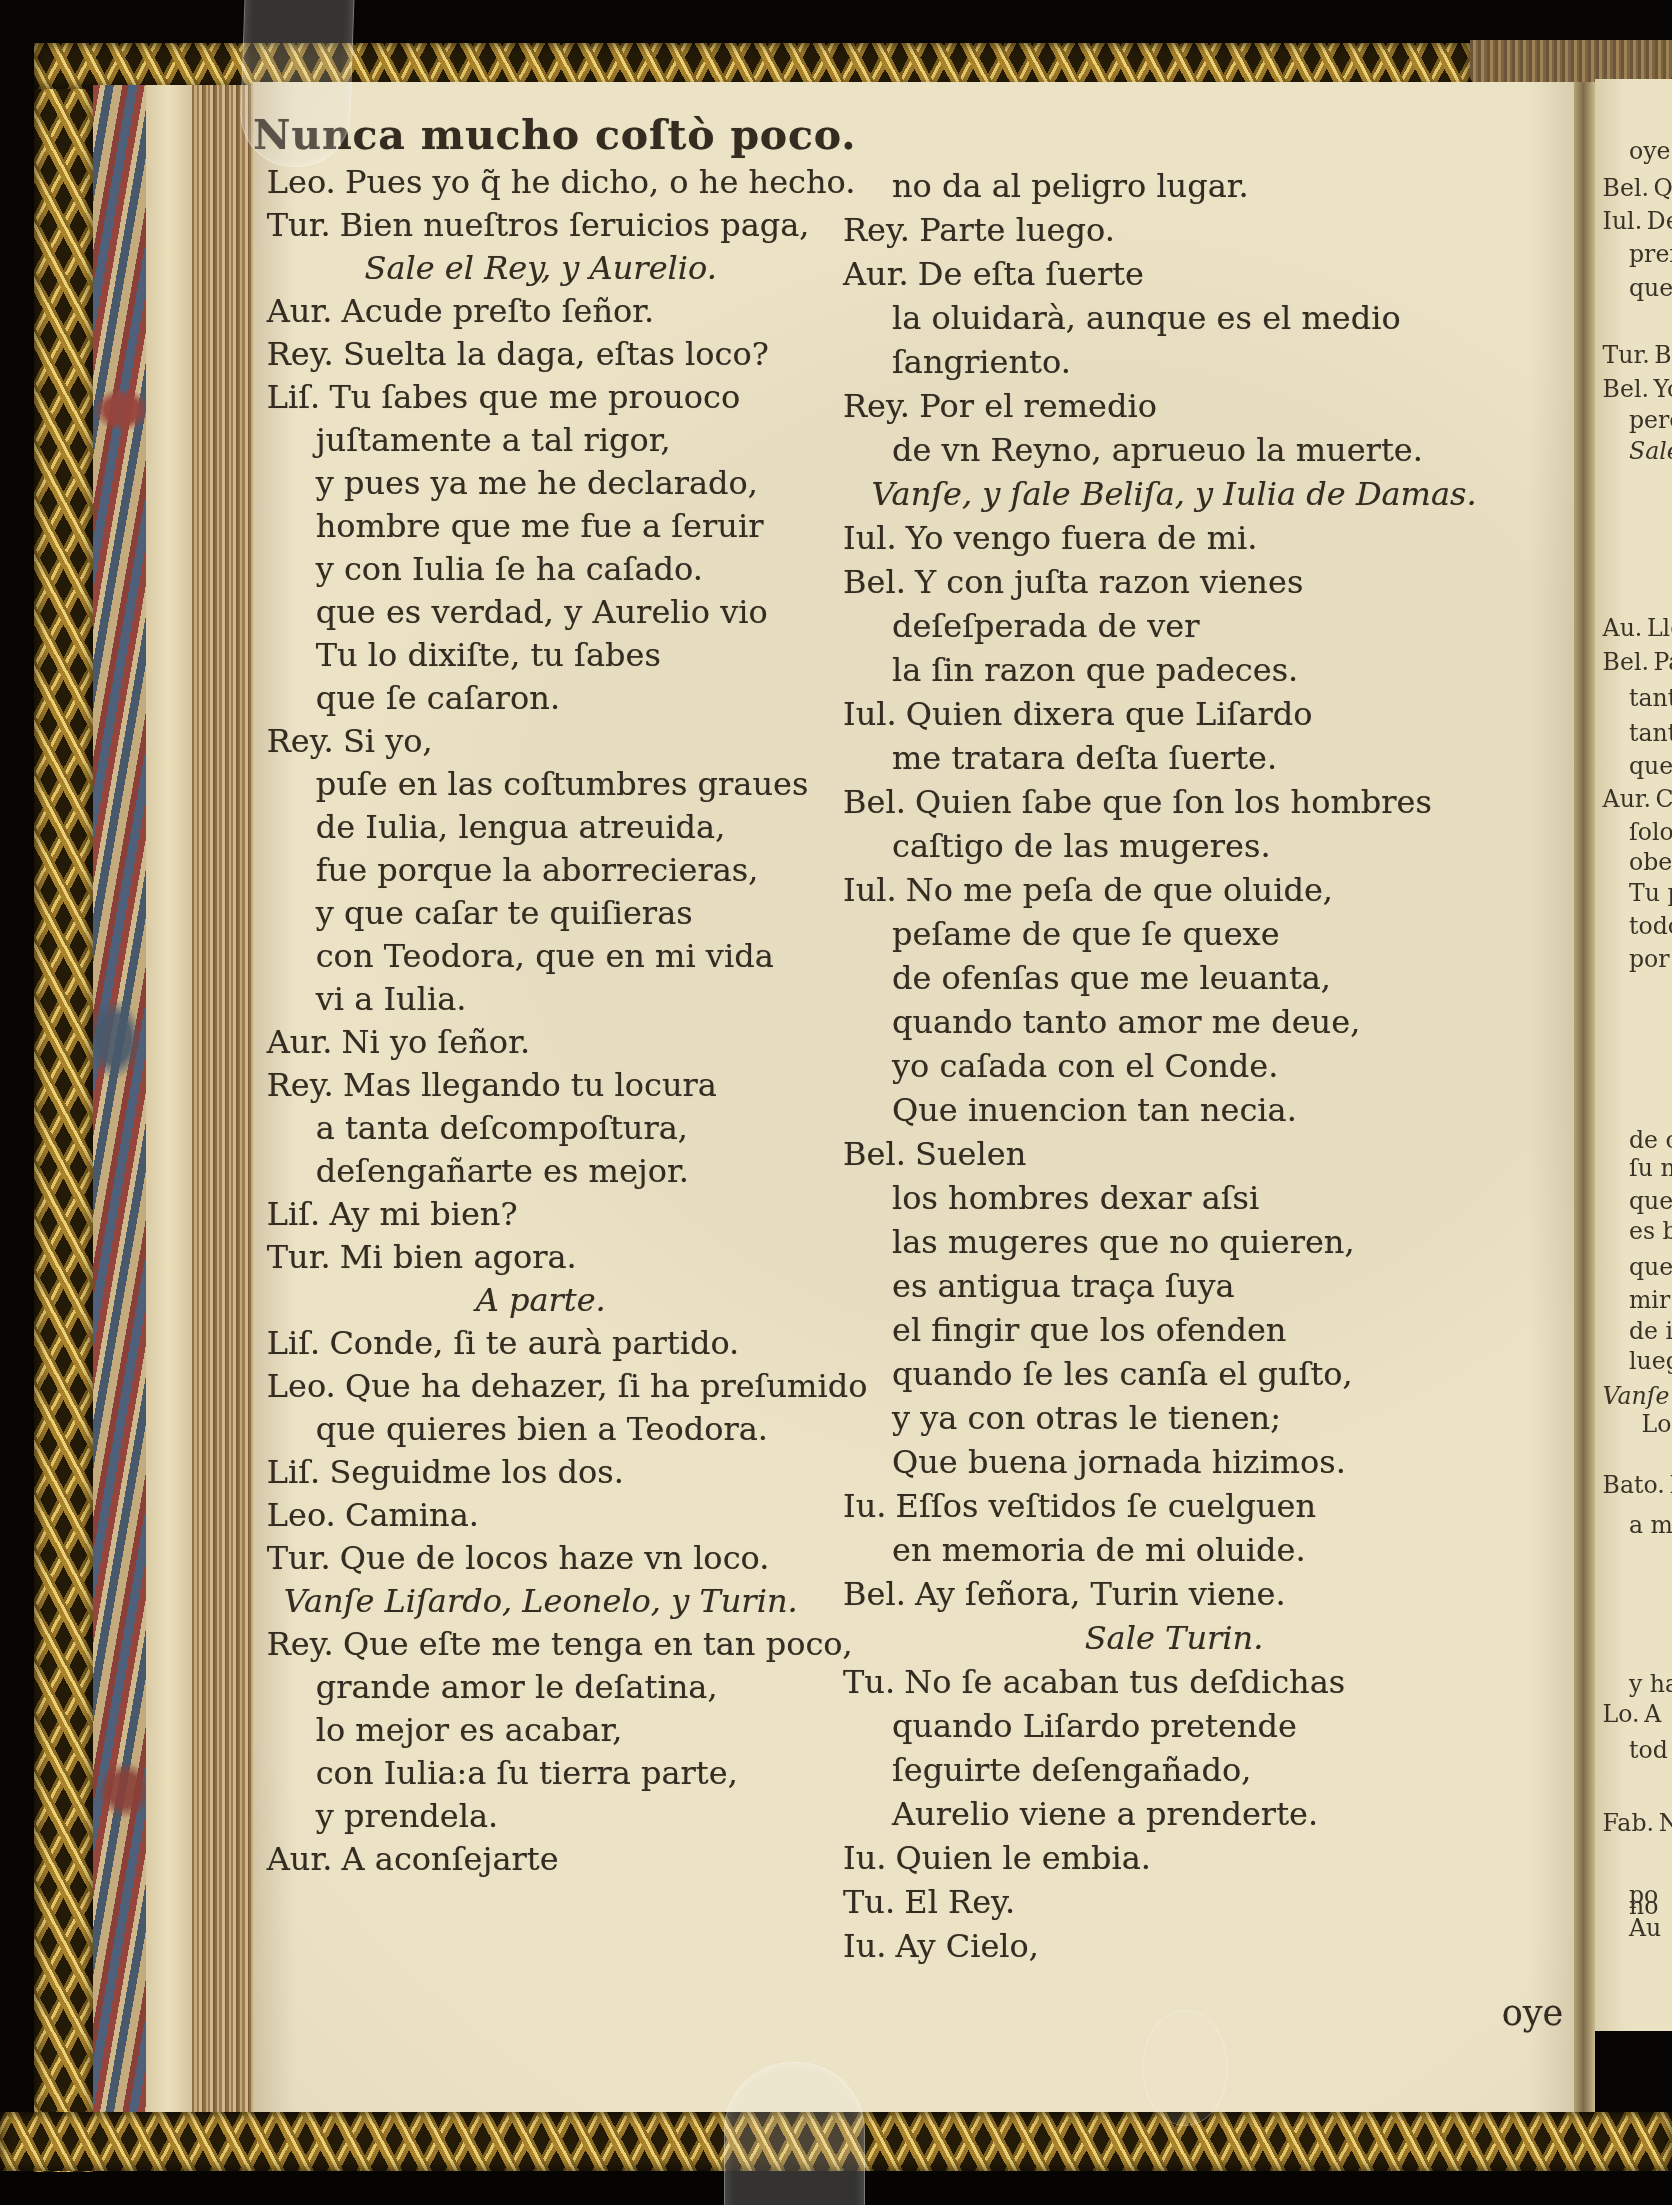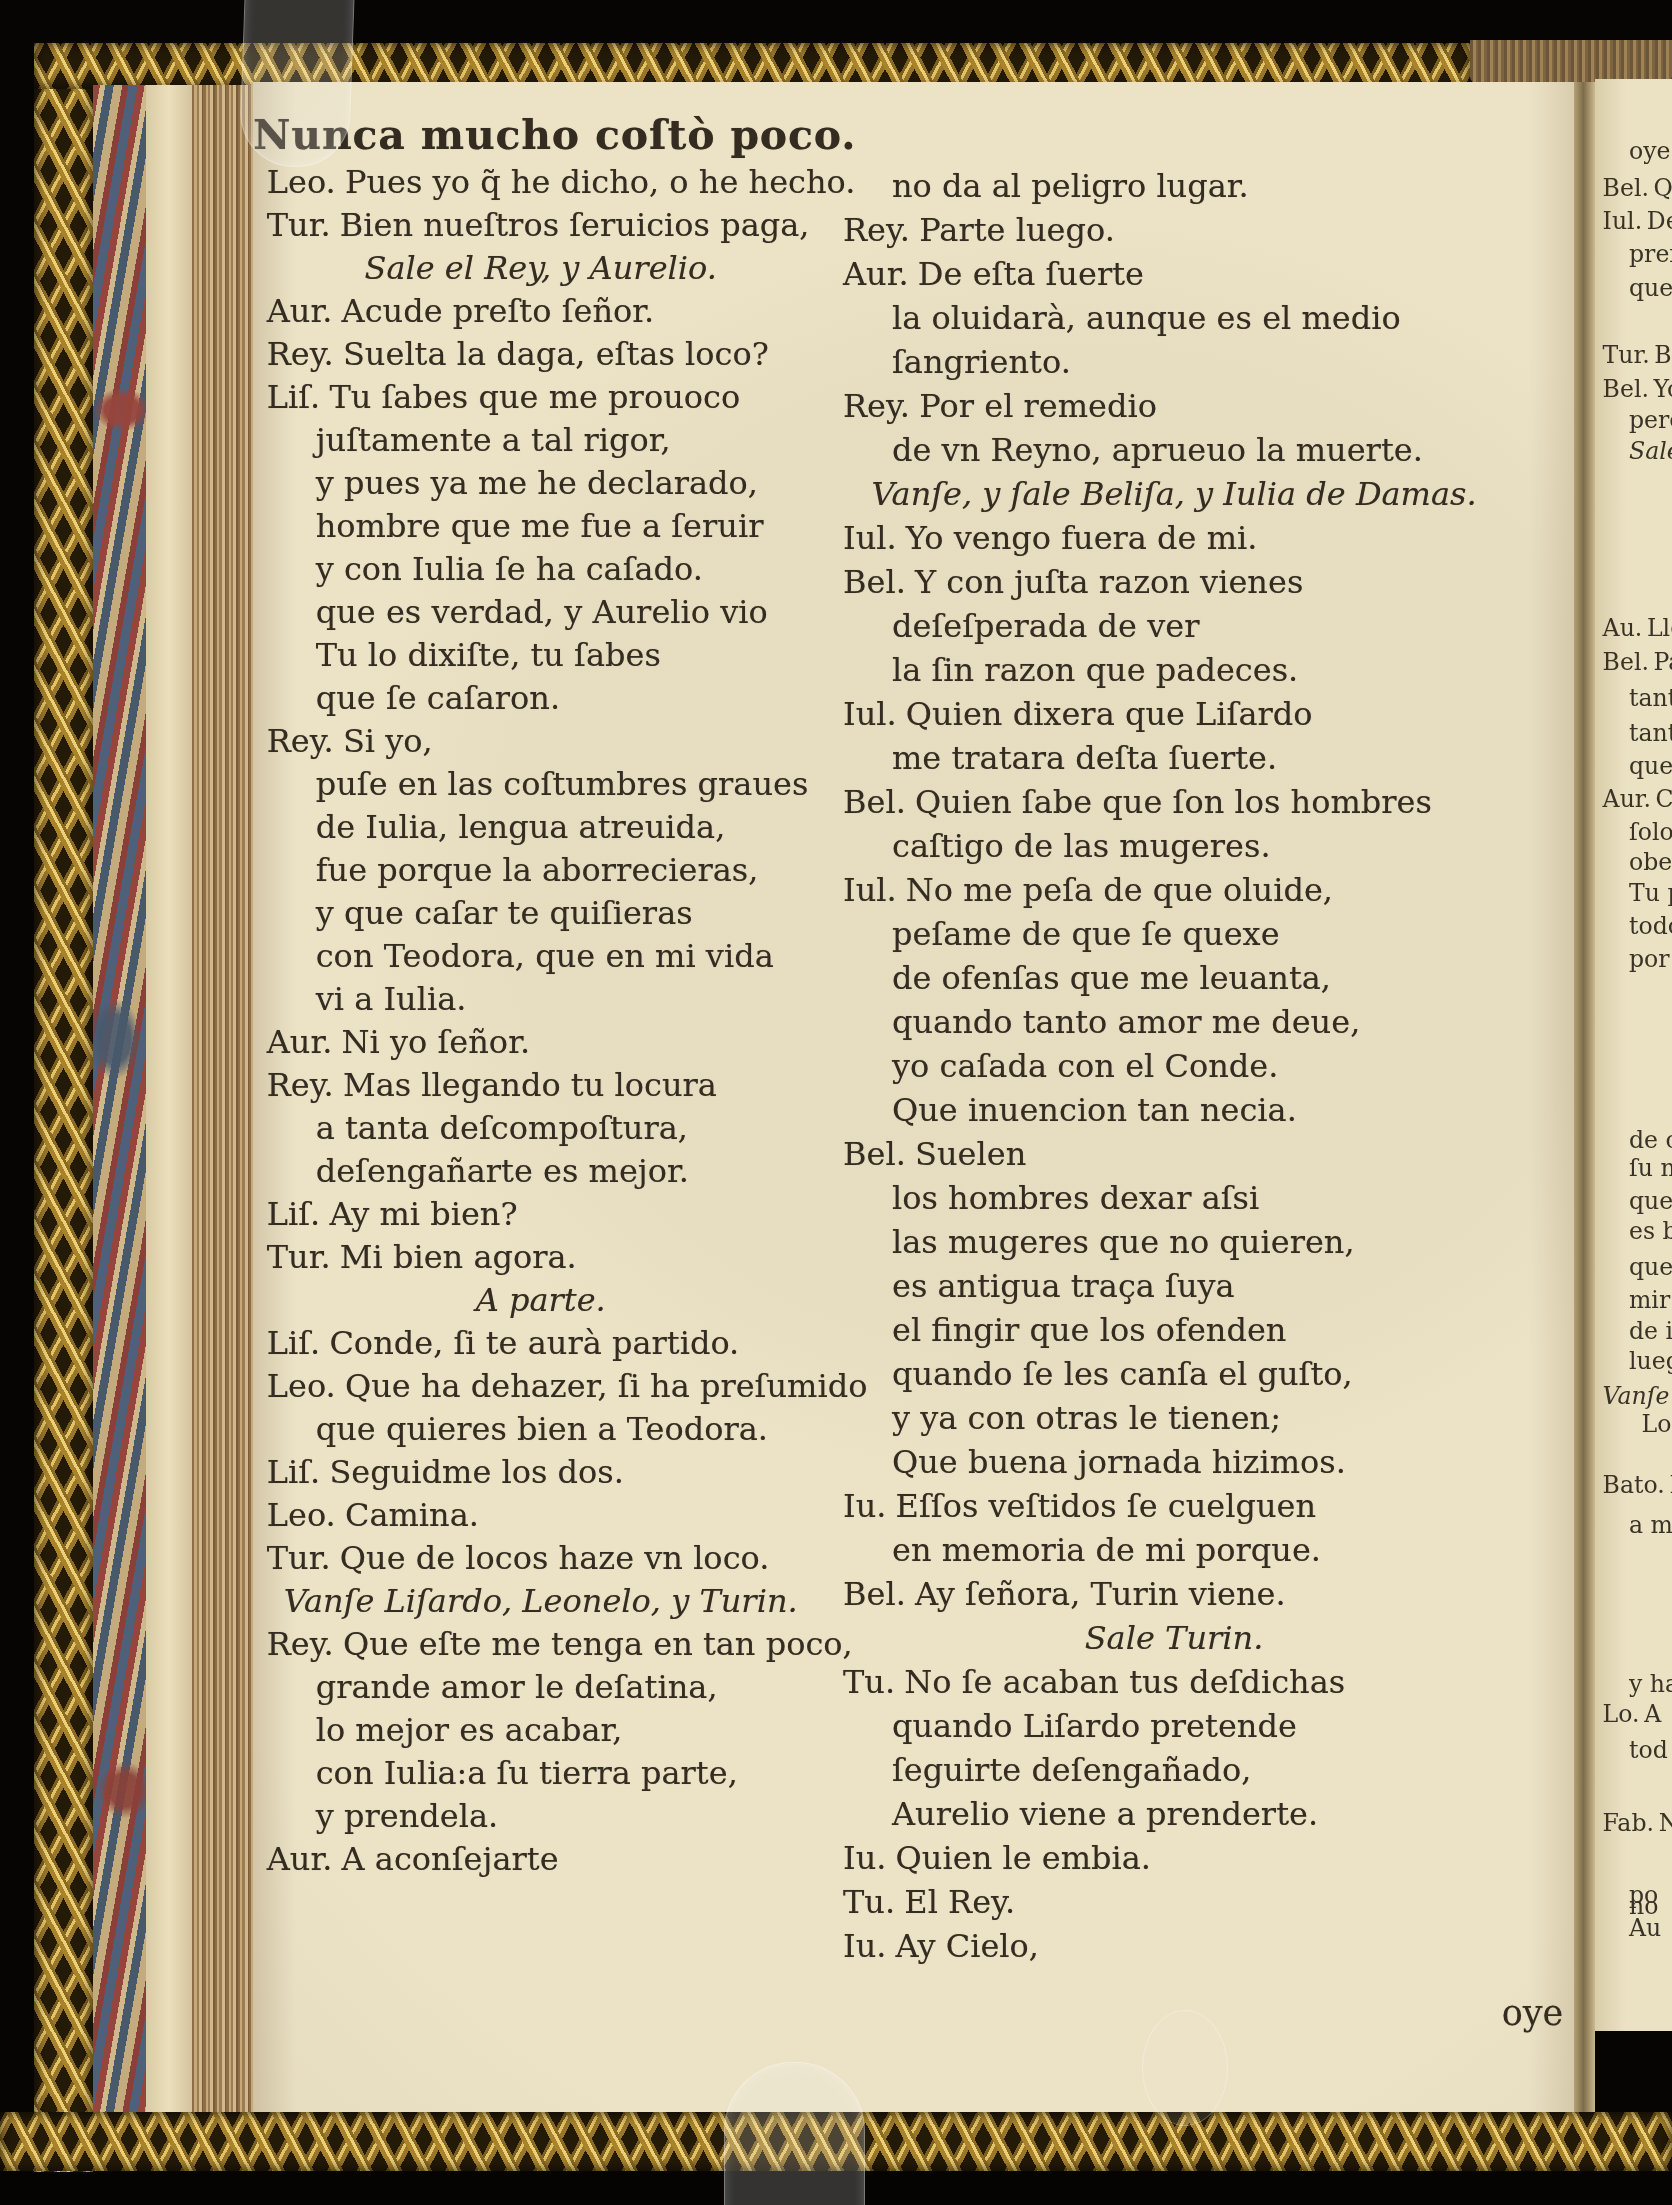--- a/index.html
+++ b/index.html
@@ -158,21 +158,21 @@
         <div class="ln cont">Que inuencion tan necia.</div>
         <div class="ln speech"><span class="sp">Bel.</span>Suelen</div>
         <div class="ln cont">los hombres dexar aſsi</div>
         <div class="ln cont">las mugeres que no quieren,</div>
         <div class="ln cont">es antigua traça ſuya</div>
         <div class="ln cont">el fingir que los ofenden</div>
         <div class="ln cont">quando ſe les canſa el guſto,</div>
         <div class="ln cont">y ya con otras le tienen;</div>
         <div class="ln cont">Que buena jornada hizimos.</div>
         <div class="ln speech"><span class="sp">Iu.</span>Eſſos veſtidos ſe cuelguen</div>
-        <div class="ln cont">en memoria de mi porque.</div>
+        <div class="ln cont">en memoria de mi oluide.</div>
         <div class="ln speech"><span class="sp">Bel.</span>Ay ſeñora, Turin viene.</div>
         <div class="ln stage">Sale Turin.</div>
         <div class="ln speech"><span class="sp">Tu.</span>No ſe acaban tus deſdichas</div>
         <div class="ln cont">quando Liſardo pretende</div>
         <div class="ln cont">ſeguirte deſengañado,</div>
         <div class="ln cont">Aurelio viene a prenderte.</div>
         <div class="ln speech"><span class="sp">Iu.</span>Quien le embia.</div>
         <div class="ln speech"><span class="sp">Tu.</span>El Rey.</div>
         <div class="ln speech"><span class="sp">Iu.</span>Ay Cielo,</div>
       </div>

